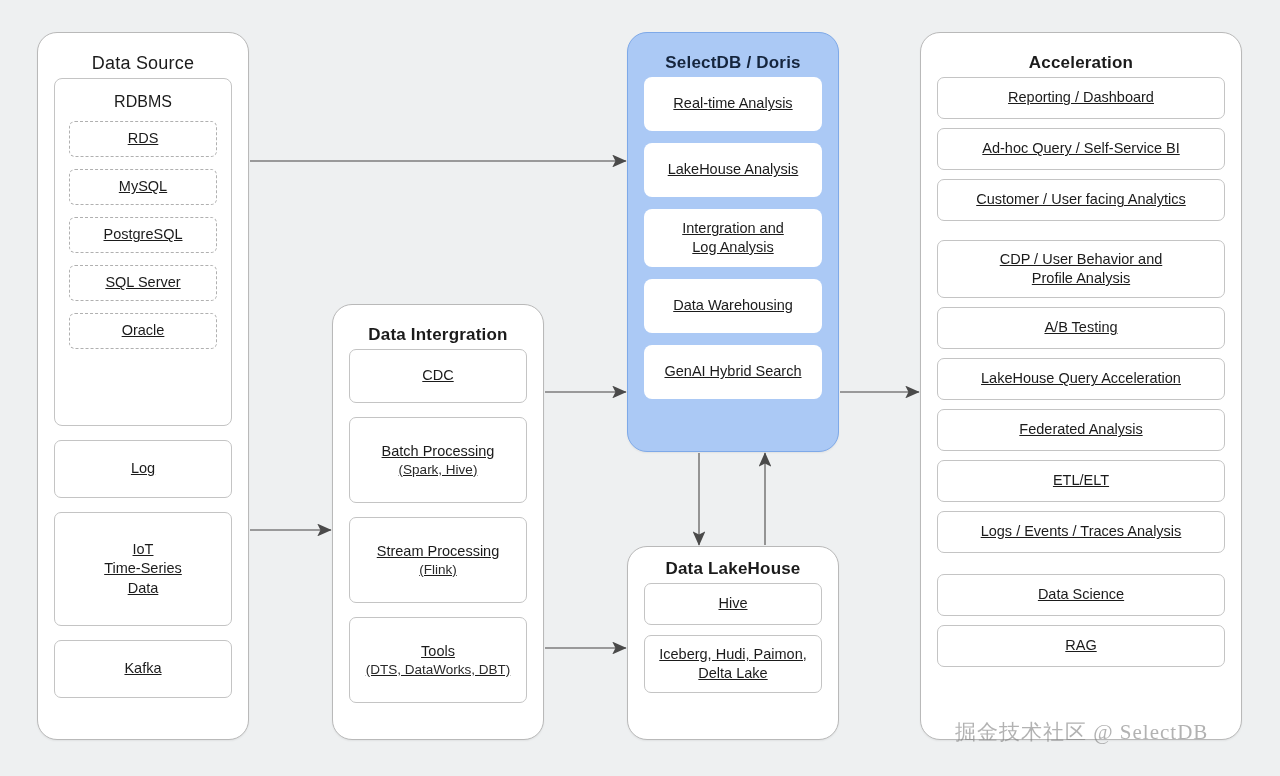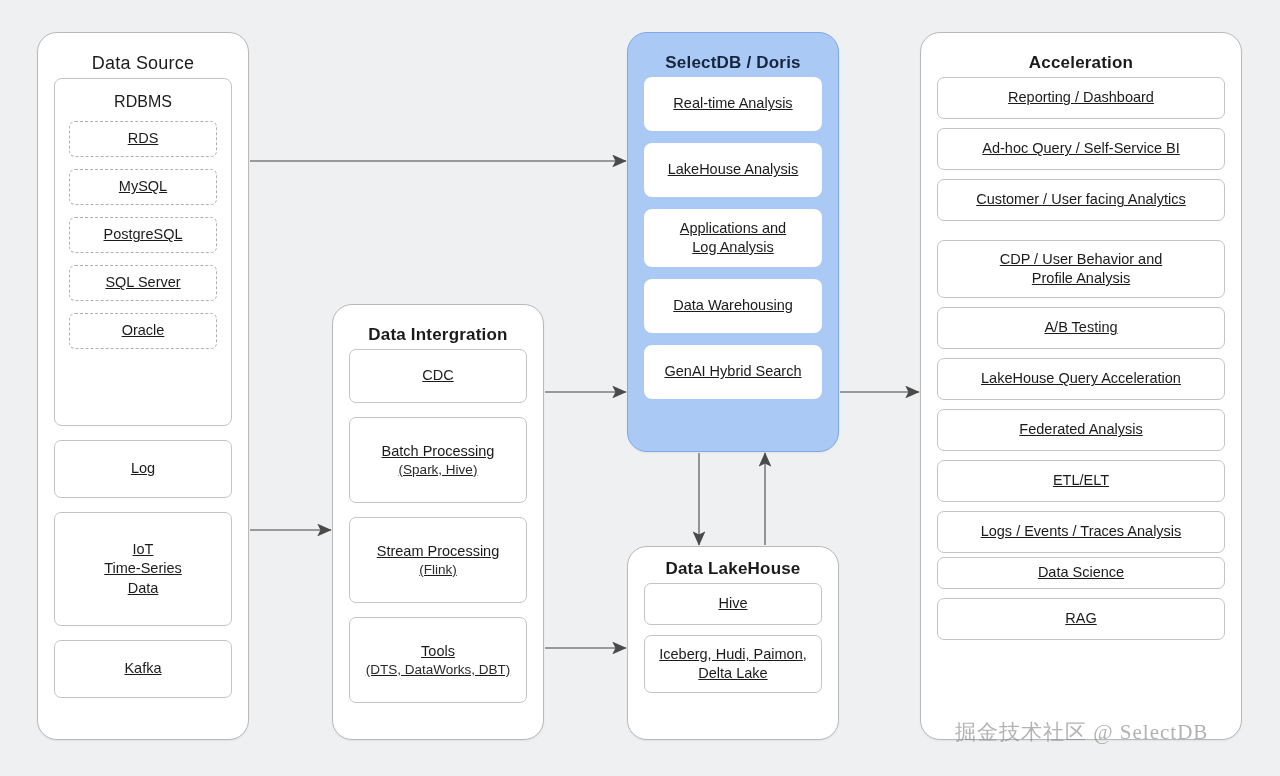--- a/index.html
+++ b/index.html
@@ -205,21 +205,21 @@
   <div class="panel blue" id="col-selectdb">
     <div class="panel-title">SelectDB / Doris</div>
 
     <div class="card white-on-blue" style="height:54px;margin-bottom:12px;">
       <span>Real-time Analysis</span>
     </div>
     <div class="card white-on-blue" style="height:54px;margin-bottom:12px;">
       <span>LakeHouse Analysis</span>
     </div>
     <div class="card white-on-blue" style="height:58px;margin-bottom:12px;">
-      <span>Applications and</span>
+      <span>Intergration and</span>
       <span>Log Analysis</span>
     </div>
     <div class="card white-on-blue" style="height:54px;margin-bottom:12px;">
       <span>Data Warehousing</span>
     </div>
     <div class="card white-on-blue" style="height:54px;margin-bottom:12px;">
       <span>GenAI Hybrid Search</span>
     </div>
   </div>
 
@@ -256,24 +256,24 @@
     </div>
     <div class="card plain" style="height:42px;margin-bottom:9px;">
       <span>LakeHouse Query Acceleration</span>
     </div>
     <div class="card plain" style="height:42px;margin-bottom:9px;">
       <span>Federated Analysis</span>
     </div>
     <div class="card plain" style="height:42px;margin-bottom:9px;">
       <span>ETL/ELT</span>
     </div>
-    <div class="card plain" style="height:42px;margin-bottom:4px;">
+    <div class="card plain" style="height:42px;margin-bottom:21px;">
       <span>Logs / Events / Traces Analysis</span>
     </div>
-    <div class="card plain" style="height:32px;margin-bottom:9px;">
+    <div class="card plain" style="height:42px;margin-bottom:9px;">
       <span>Data Science</span>
     </div>
     <div class="card plain" style="height:42px;margin-bottom:9px;">
       <span>RAG</span>
     </div>
   </div>
 
   <div id="watermark">掘金技术社区 @ SelectDB</div>
 
 </div>

